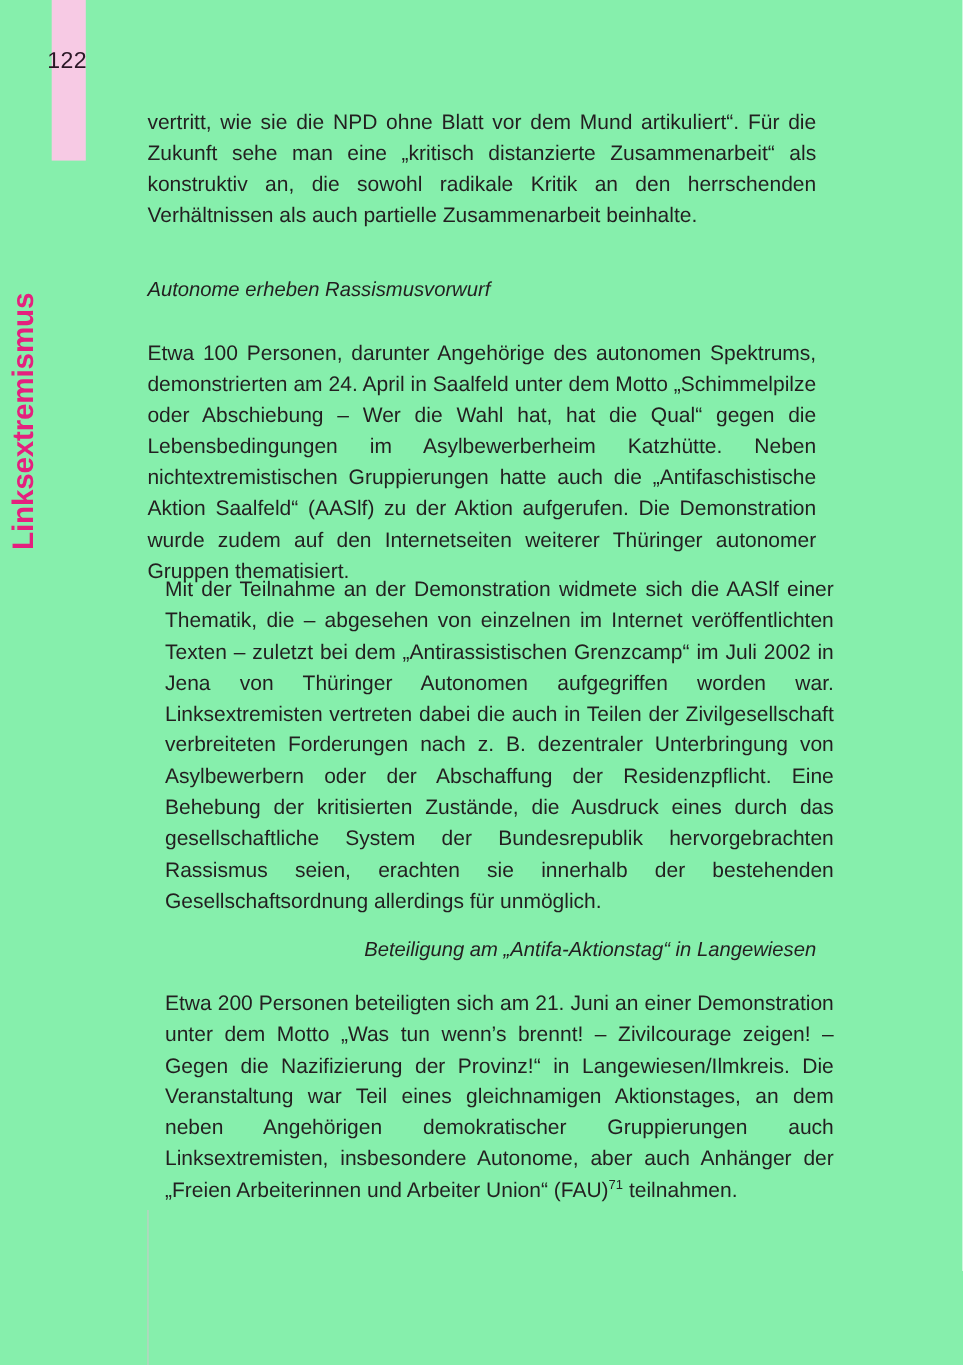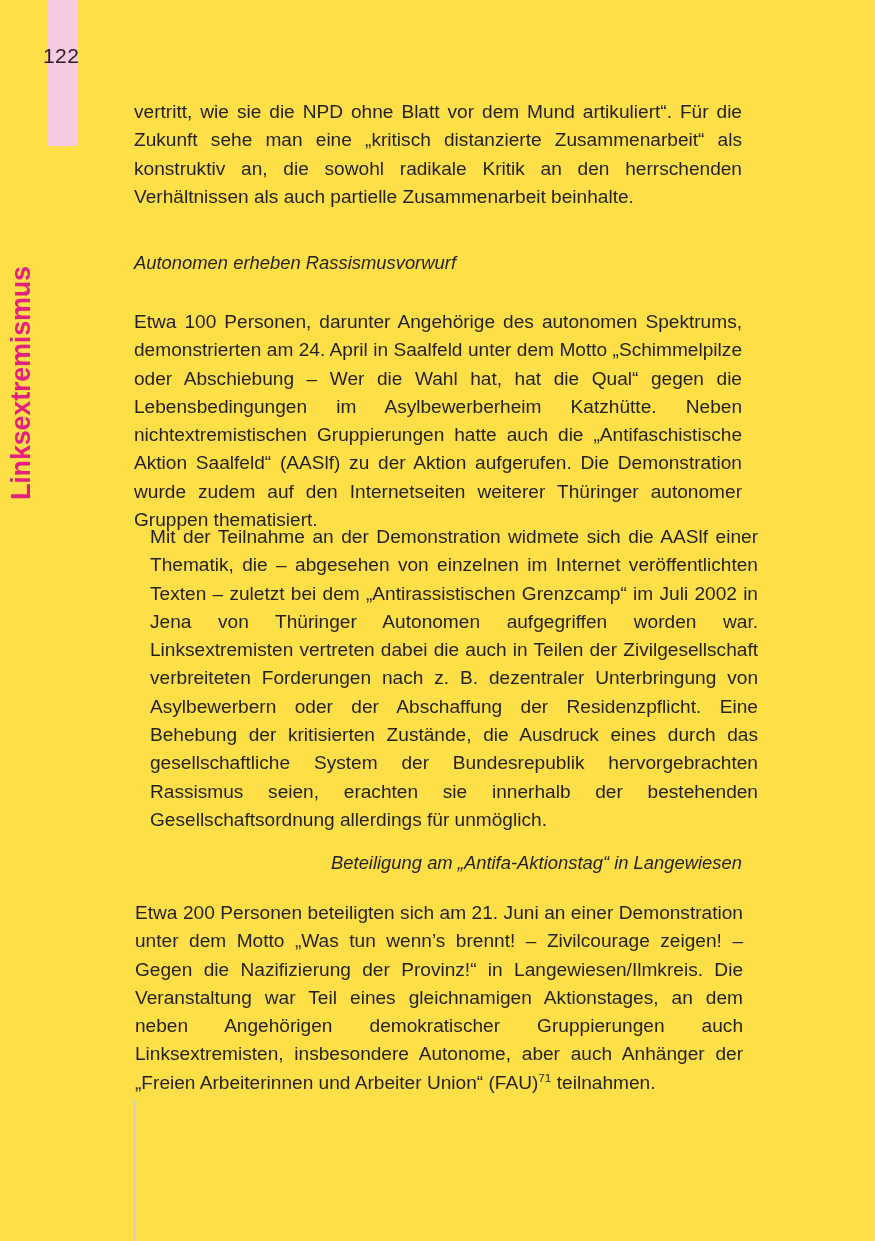--- a/index.html
+++ b/index.html
@@ -7,21 +7,21 @@
     padding: 0;
     background: #ffffff;
   }
   body {
     font-family: "Liberation Sans", sans-serif;
   }
   .page {
     position: relative;
     width: 875px;
     height: 1241px;
-    background: #fde047;
+    background: #86efac;
     overflow: hidden;
   }
 
   
   .side-band {
     position: absolute;
     left: 47px;
     top: 0;
     width: 31px;
     height: 146px;
@@ -83,21 +83,21 @@
     line-height: 28px;
     color: #231f20;
     margin: 0;
   }
 
   .p1   { position: absolute; left: 0; top: 98px;  width: 608px; }
   .h1x  { position: absolute; left: 0; top: 249px; width: 608px; }
   .p2   { position: absolute; left: 0; top: 308px; width: 608px; }
   .p3   { position: absolute; left: 16px; top: 523px; width: 608px; }
   .h2x  { position: absolute; left: 0; top: 849px; width: 608px; text-align: right; }
-  .p4   { position: absolute; left: 1px; top: 899px; width: 608px; }
+  .p4   { position: absolute; left: 16px; top: 899px; width: 608px; }
 
   sup.fnref {
     font-size: 0.62em;
     vertical-align: super;
     line-height: 0;
   }
 
   
   .footnote-rule {
     position: absolute;
@@ -133,21 +133,21 @@
   <div class="page-number">122</div>
 
   <div class="side-title-wrap">
     <div class="side-title">Linksextremismus</div>
   </div>
 
   <div class="content">
 
     <p class="body-text p1">vertritt, wie sie die NPD ohne Blatt vor dem Mund artikuliert“. Für die Zukunft sehe man eine „kritisch distanzierte Zusammenarbeit“ als konstruktiv an, die sowohl radikale Kritik an den herrschenden Verhältnissen als auch partielle Zusammenarbeit beinhalte.</p>
 
-    <p class="subhead h1x">Autonomen erheben Rassismusvorwurf</p>
+    <p class="subhead h1x">Autonome erheben Rassismusvorwurf</p>
 
     <p class="body-text p2">Etwa 100 Personen, darunter Angehörige des autonomen Spektrums, demonstrierten am 24. April in Saalfeld unter dem Motto „Schimmelpilze oder Abschiebung – Wer die Wahl hat, hat die Qual“ gegen die Lebensbedingungen im Asylbewerberheim Katzhütte. Neben nichtextremistischen Gruppierungen hatte auch die „Antifaschistische Aktion Saalfeld“ (AASlf) zu der Aktion aufgerufen. Die Demonstration wurde zudem auf den Internetseiten weiterer Thüringer autonomer Gruppen thematisiert.</p>
 
     <p class="body-text p3">Mit der Teilnahme an der Demonstration widmete sich die AASlf einer Thematik, die – abgesehen von einzelnen im Internet veröffentlichten Texten – zuletzt bei dem „Antirassistischen Grenzcamp“ im Juli 2002 in Jena von Thüringer Autonomen aufgegriffen worden war. Linksextremisten vertreten dabei die auch in Teilen der Zivilgesellschaft verbreiteten Forderungen nach z. B. dezentraler Unterbringung von Asylbewerbern oder der Abschaffung der Residenzpflicht. Eine Behebung der kritisierten Zustände, die Ausdruck eines durch das gesellschaftliche System der Bundesrepublik hervorgebrachten Rassismus seien, erachten sie innerhalb der bestehenden Gesellschaftsordnung allerdings für unmöglich.</p>
 
     <p class="subhead h2x">Beteiligung am „Antifa-Aktionstag“ in Langewiesen</p>
 
     <p class="body-text p4"><span>Etwa 200 Personen beteiligten sich am 21. Juni an einer Demonstration unter dem Motto „Was tun wenn’s brennt! – Zivilcourage zeigen! – Gegen die Nazifizierung der Provinz!“ in Langewiesen/Ilmkreis. Die Veranstaltung war Teil eines gleichnamigen Aktionstages, an dem neben Angehörigen demokratischer Gruppierungen auch Linksextremisten, insbesondere Autonome, aber auch Anhänger der „Freien Arbeiterinnen und Arbeiter Union“ (FAU)</span><sup class="fnref">71</sup><span> teilnahmen.</span></p>
 
     <div class="footnote-rule"></div>

